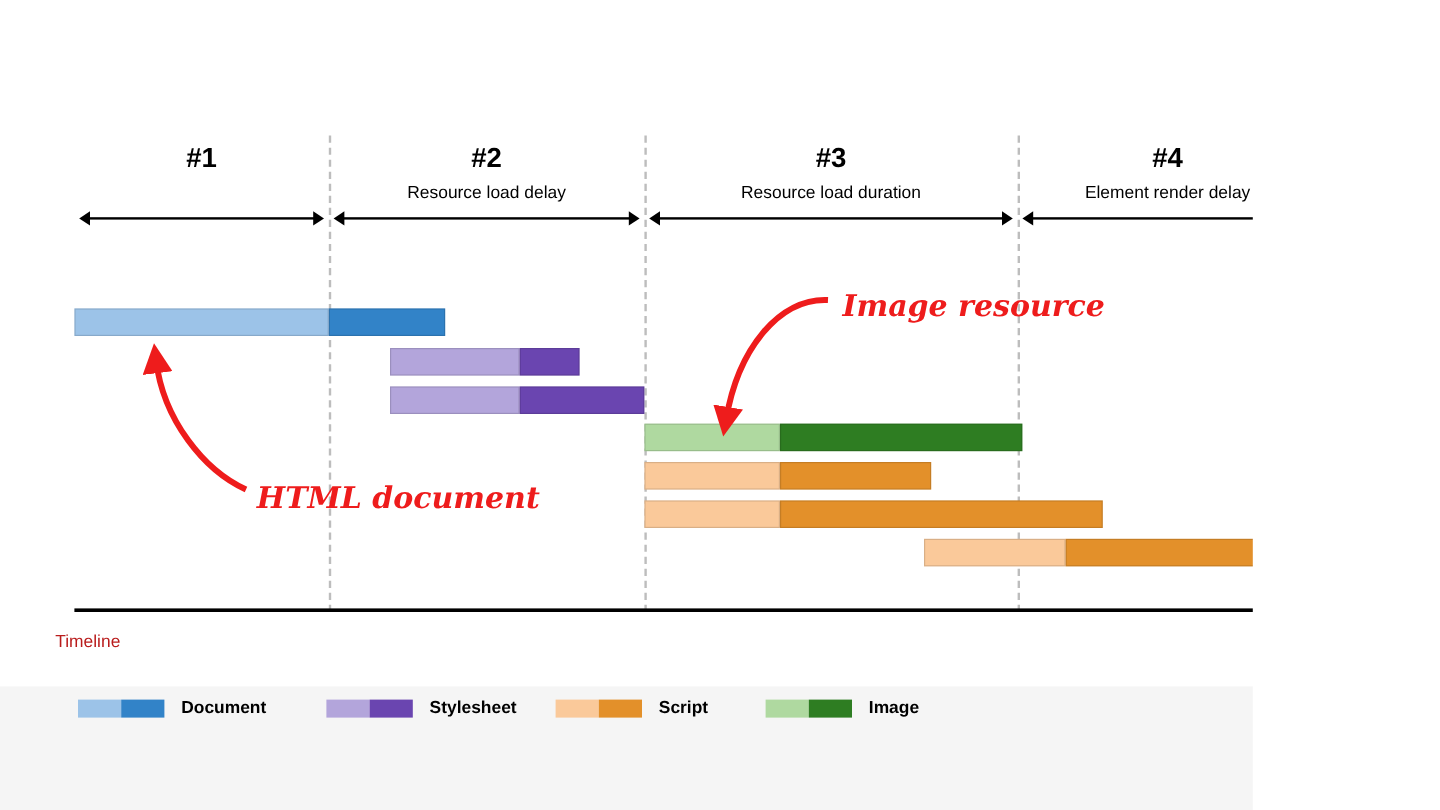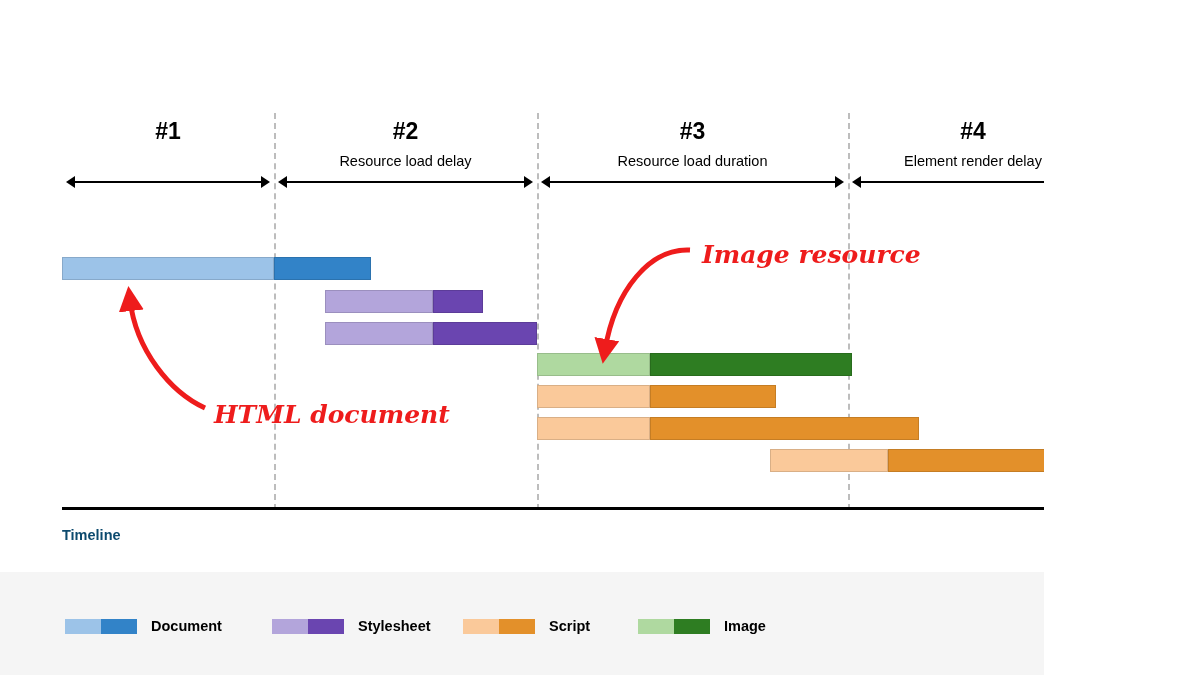--- a/index.html
+++ b/index.html
@@ -31,29 +31,29 @@
 
   
   .bar{position:absolute;height:23px;display:flex;box-sizing:border-box;}
   .bar .seg{height:100%;box-sizing:border-box;border:1px solid rgba(0,0,0,.13);}
 
   
   .axis{position:absolute;left:62px;top:507px;width:1072px;height:3px;background:#000;}
   .axis-head{position:absolute;left:1131px;top:501px;width:0;height:0;
              border-top:7px solid transparent;border-bottom:7px solid transparent;
              border-left:12px solid #000;}
-  .axis-label{position:absolute;left:62px;top:527px;font-size:14.5px;font-weight:bold;color:#0c4a6e;}
+  .axis-label{position:absolute;left:46px;top:527px;font-size:14.5px;font-weight:normal;color:#b91c1c;}
 
   
   .anno{position:absolute;color:#ee1c1c;font-family:"DejaVu Serif",serif;
         font-style:italic;font-weight:bold;font-size:25px;white-space:nowrap;}
 
   
   .legend-band{position:absolute;left:0;top:572px;width:1200px;height:103px;background:#f5f5f5;}
-  .legend-item{position:absolute;top:618px;display:flex;align-items:flex-end;}
+  .legend-item{position:absolute;top:582px;display:flex;align-items:flex-end;}
   .legend-sw{display:flex;width:72px;height:15px;}
   .legend-sw i{display:block;width:50%;height:100%;}
   .legend-txt{margin-left:14px;font-size:14.5px;font-weight:bold;color:#000;}
 </style>
 </head>
 <body>
 
 <div id="page">
 
   <div class="lcp-label">LCP</div>

